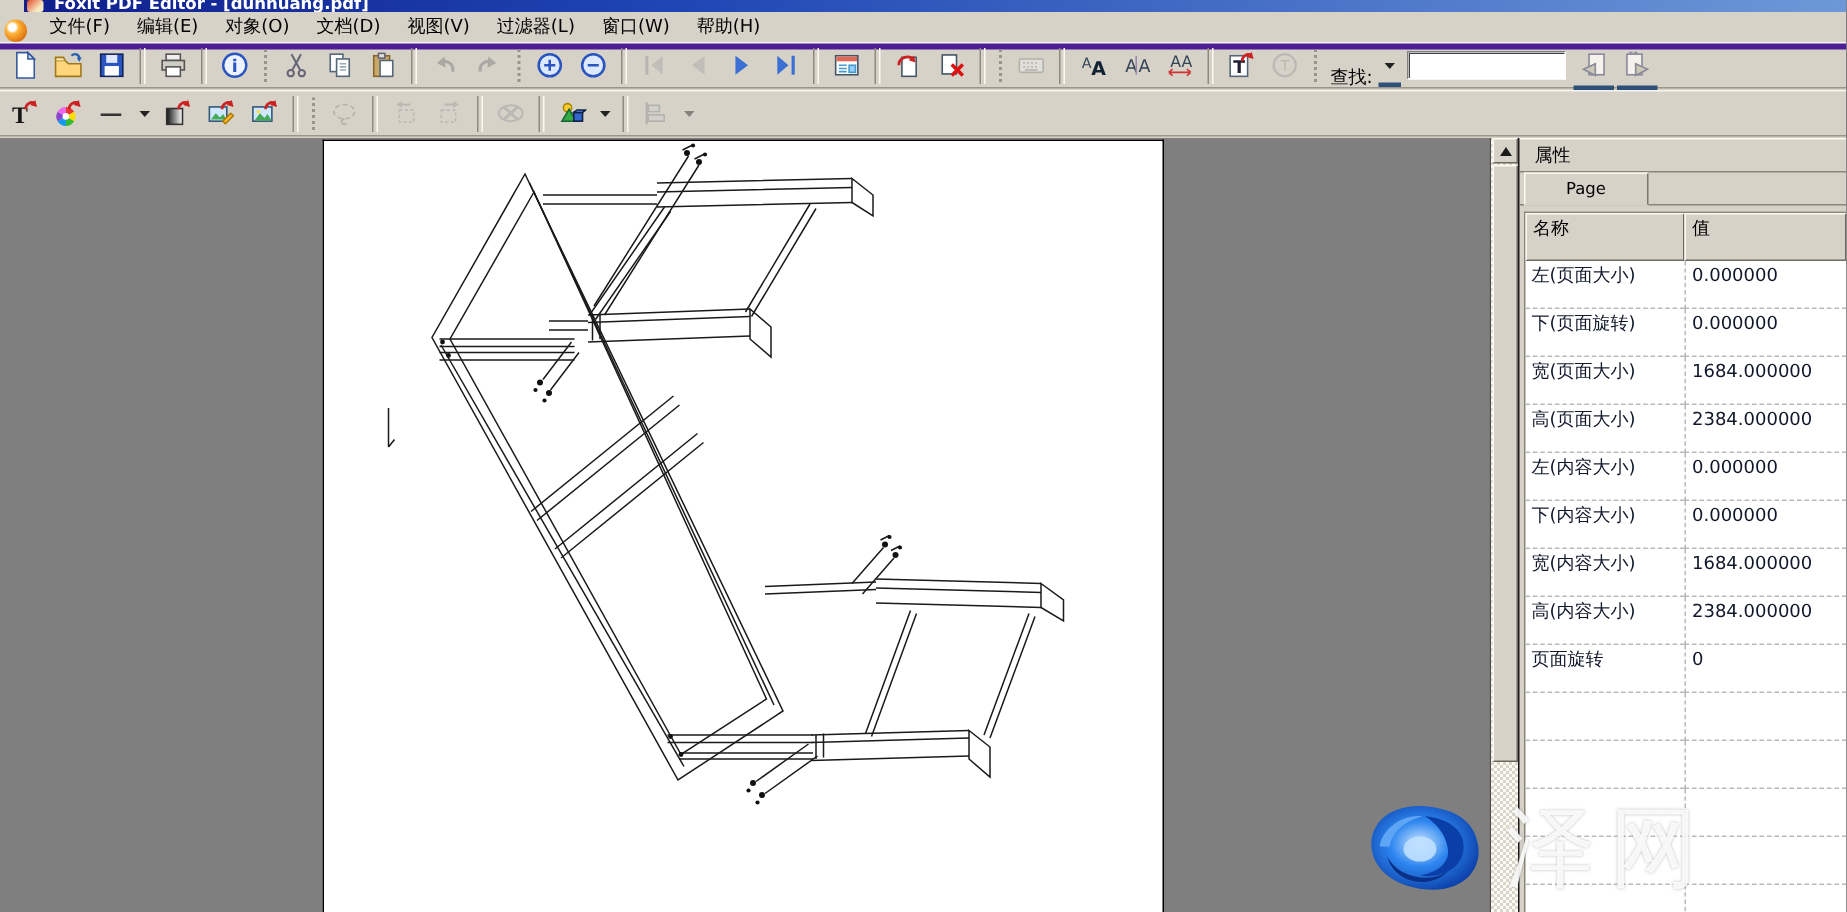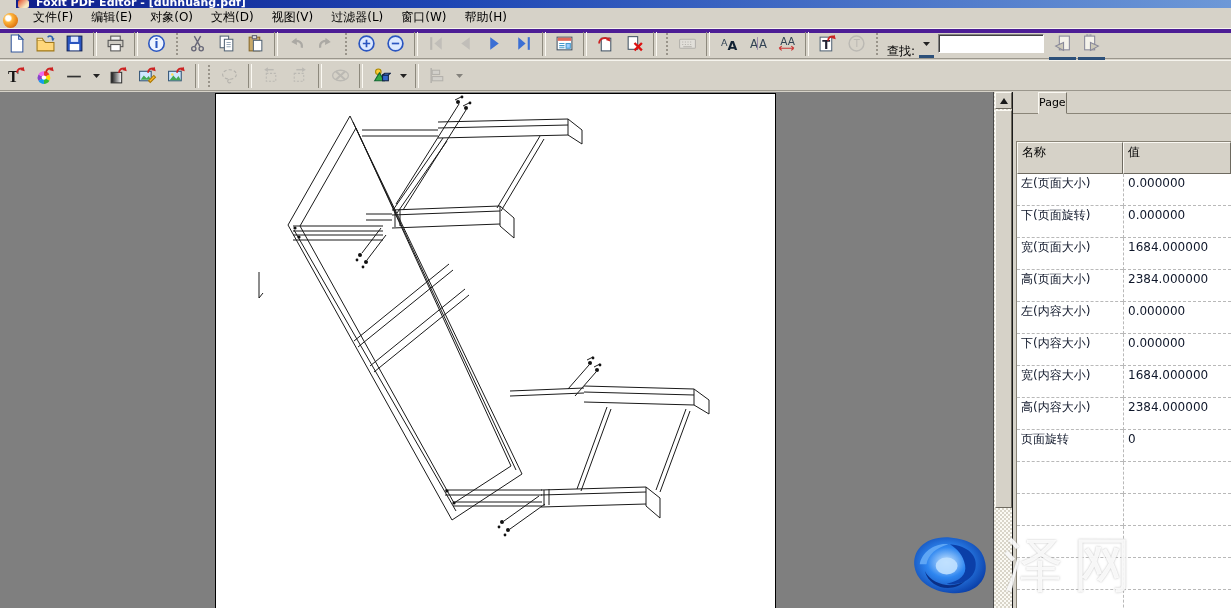--- a/index.html
+++ b/index.html
@@ -58,23 +58,23 @@
   .tri-up{width:0;height:0;border-left:4px solid transparent;
      border-right:4px solid transparent;border-bottom:6px solid #1a1a1a;}
   .sb-thumb{position:absolute;left:1px;top:18px;width:17px;height:398px;background:#d6d2c8;
      border:1px solid;border-color:#fbf9f3 #6e6a60 #6e6a60 #fbf9f3;box-sizing:border-box;}
   
   .panel{position:absolute;left:1012px;top:0;width:219px;height:516px;background:#d6d2c8;
      border-left:1px solid #1a1a1a;box-sizing:border-box;overflow:hidden;}
   .panel-caption{height:21px;line-height:21px;padding-left:10px;
      border-top:1px solid #fbf9f3;border-bottom:1px solid #8a8578;}
   .panel-tabs{height:21px;border-bottom:1px solid #8a8578;padding-left:3px;}
-  .ptab{display:inline-block;height:20px;line-height:20px;padding:0 0;
+  .ptab{display:inline-block;height:20px;line-height:20px;padding:0 27px;
      background:#d6d2c8;border:1px solid;margin-bottom:-1px;
-     border-color:#fbf9f3 #7a766b #d6d2c8 #fbf9f3;font-size:11px;margin-left:22px;}
+     border-color:#fbf9f3 #7a766b #d6d2c8 #fbf9f3;font-size:11px;}
   .ptable{position:absolute;left:3px;top:49px;right:0;bottom:0;background:#fff;
      border-left:1px solid #8a8578;border-top:1px solid #8a8578;overflow:hidden;}
   .prow{display:flex;height:32px;line-height:19px;}
   .prow .pc{box-sizing:border-box;padding-left:4px;overflow:hidden;white-space:nowrap;}
   .prow .pc.name{width:106px;}
   .prow .pc.val{flex:1;}
   .phead .pc{background:#d6d2c8;color:#000;border:1px solid;
      border-color:#fbf9f3 #6e6a60 #6e6a60 #fbf9f3;}
   .pdata .pc{color:#0f172a;border-bottom:1px dashed #b9b9b9;}
   .pdata .pc.val{border-left:1px dashed #b9b9b9;}
@@ -585,20 +585,21 @@
     </div>
 
     <div class="vscroll">
       <div class="sb-btn">
         <span class="tri-up"></span>
       </div>
       <div class="sb-thumb"></div>
     </div>
 
     <div class="panel">
+      <div class="panel-caption">属性</div>
       <div class="panel-tabs">
         <div class="ptab">Page</div>
       </div>
       <div class="ptable">
         <div class="prow phead">
           <div class="pc name">名称</div>
           <div class="pc val">值</div>
         </div>
         <div id="prows">
             <div class="prow pdata">

